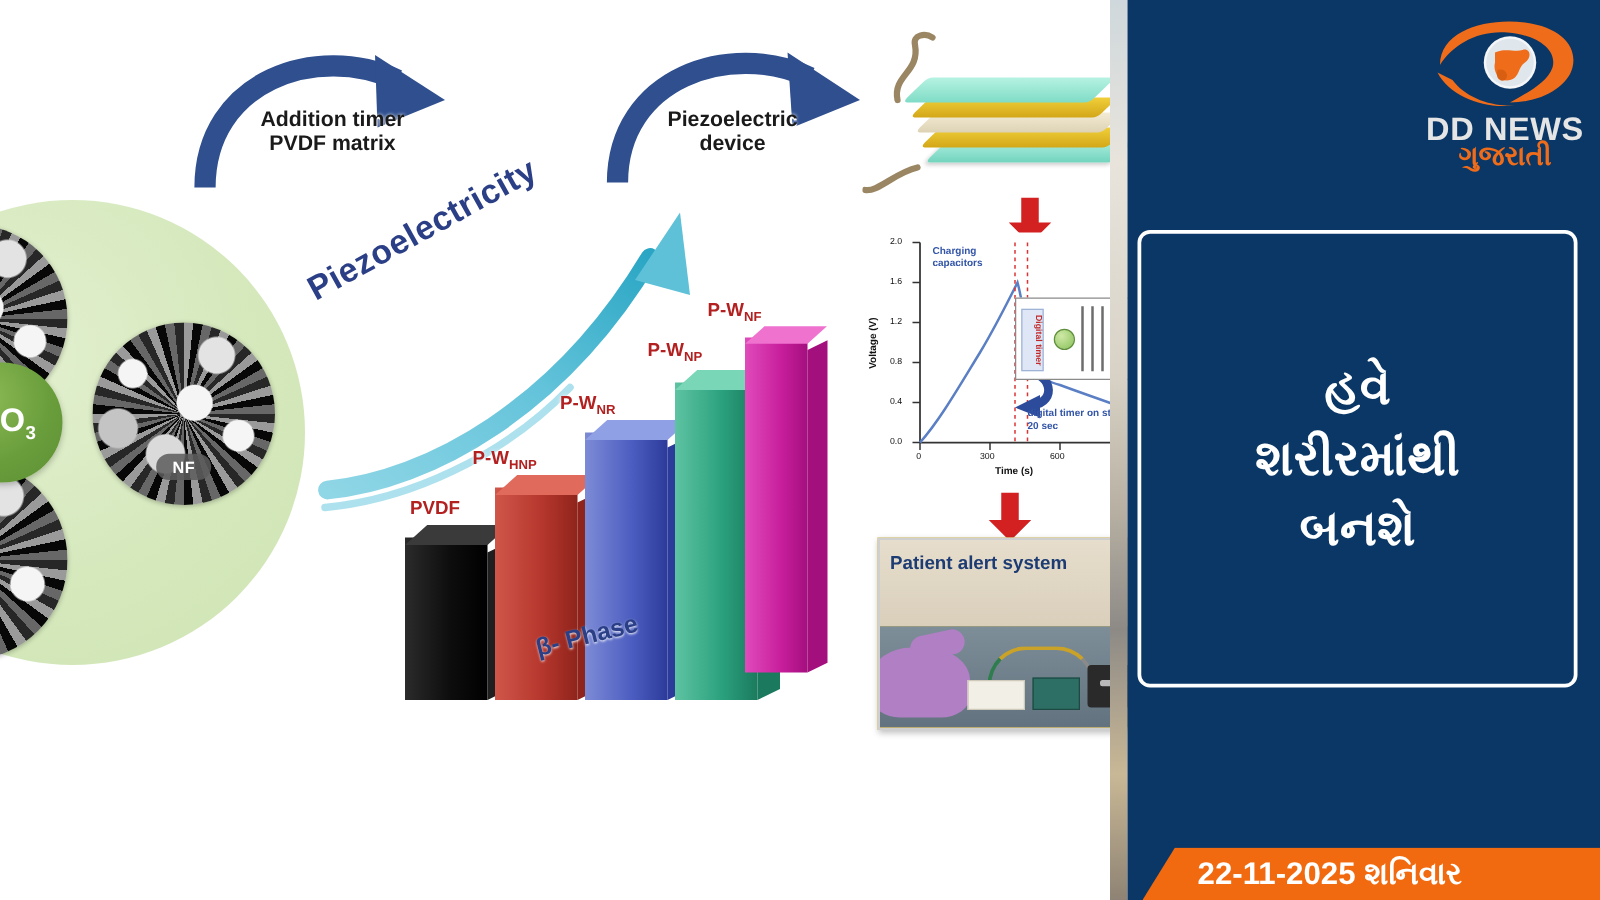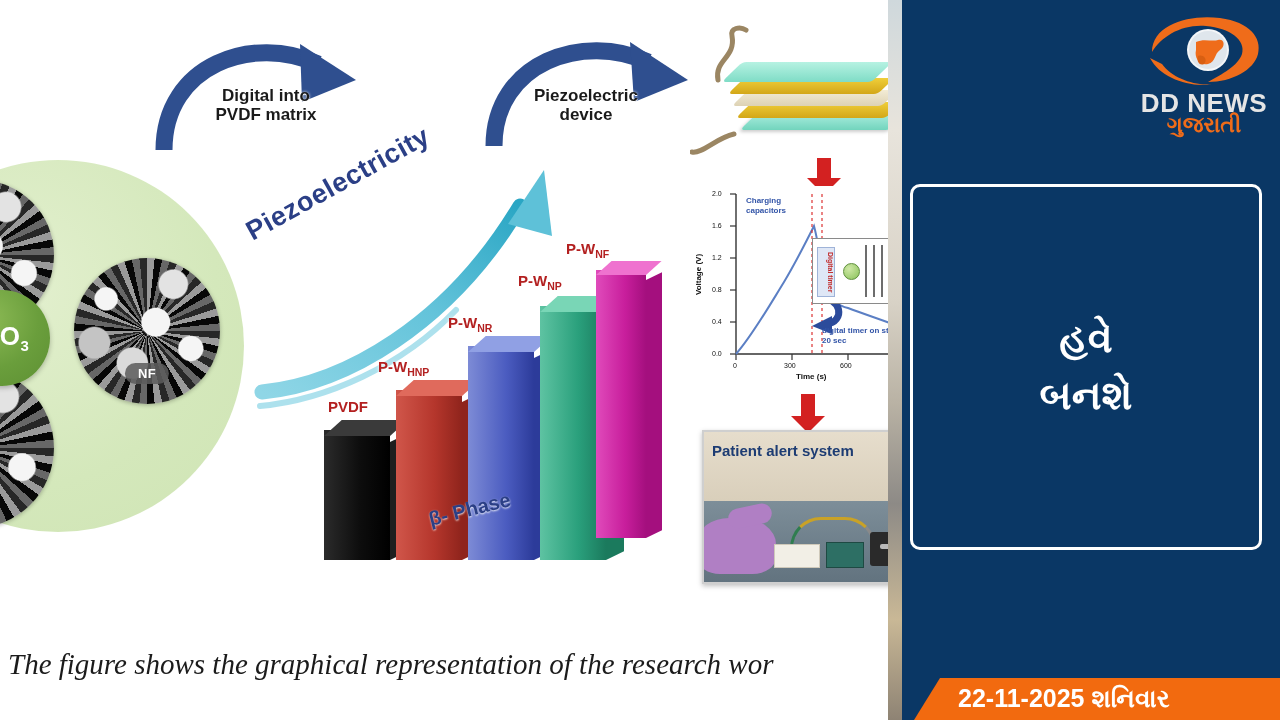--- a/index.html
+++ b/index.html
@@ -140,21 +140,21 @@
 
     <div class="wo3">
       <span><span>WO</span><sub>3</sub></span>
     </div>
 
     <svg class="arrow-svg" style="left:150px;top:28px;" width="230" height="130" viewBox="0 0 230 130">
       <path d="M14 122 C14 36, 104 6, 168 36" stroke="#2f4f8f" stroke-width="17" fill="none" stroke-linecap="butt"></path>
       <polygon points="150,16 206,52 152,74" fill="#2f4f8f"></polygon>
     </svg>
     <div class="arrow-label" style="left:186px;top:86px;width:160px;">
-      <div>Digital into</div>
+      <div>Addition timer</div>
       <div>PVDF matrix</div>
     </div>
 
     <svg class="arrow-svg" style="left:480px;top:28px;" width="230" height="130" viewBox="0 0 230 130">
       <path d="M14 118 C14 34, 104 4, 168 34" stroke="#2f4f8f" stroke-width="17" fill="none" stroke-linecap="butt"></path>
       <polygon points="150,14 208,52 154,74" fill="#2f4f8f"></polygon>
     </svg>
     <div class="arrow-label" style="left:502px;top:86px;width:168px;">
       <div>Piezoelectric</div>
       <div>device</div>
@@ -305,21 +305,20 @@
       <div class="wallp"></div>
       <div class="deskp"></div>
       <div class="ptitle">Patient alert system</div>
       <div class="wires"></div>
       <div class="glove"></div>
       <div class="brdboard"></div>
       <div class="arduino"></div>
       <div class="blackbox"></div>
     </div>
 
-    <div class="caption">The figure shows the graphical representation of the research wor</div>
 
     <div class="edge-strip"></div>
   </div>
 
   <div class="panel">
 
     <div class="logo">
       <svg class="eye" viewBox="0 0 118 78">
         <path d="M6 40 C6 12, 44 2, 74 6 C104 10, 116 26, 112 42 C108 58, 86 70, 62 70 C76 62, 92 54, 96 42 C100 28, 84 16, 60 14 C36 12, 16 24, 6 40 Z" fill="#ef6c1a"></path>
         <path d="M4 46 C14 66, 44 76, 66 72 C48 74, 26 66, 16 52 Z" fill="#ef6c1a"></path>
@@ -328,20 +327,21 @@
         <path d="M50 30 C58 26, 66 30, 72 28 C78 26, 80 34, 74 38 C68 42, 70 50, 62 52 C54 54, 48 46, 50 38 Z" fill="#ef6c1a"></path>
         <path d="M52 44 C58 42, 62 48, 58 52 C54 54, 50 50, 52 44 Z" fill="#d85f12"></path>
       </svg>
       <div class="ddnews">DD NEWS</div>
       <div class="guj">ગુજરાતી</div>
     </div>
 
     <div class="headline-box">
       <div class="headline">
         <div>હવે</div>
+        <div>શરીરમાંથી</div>
         <div>બનશે</div>
       </div>
     </div>
   </div>
 
   <div class="datebar">
     <span class="datetext">22-11-2025 શનિવાર</span>
   </div>
 
 </div>

